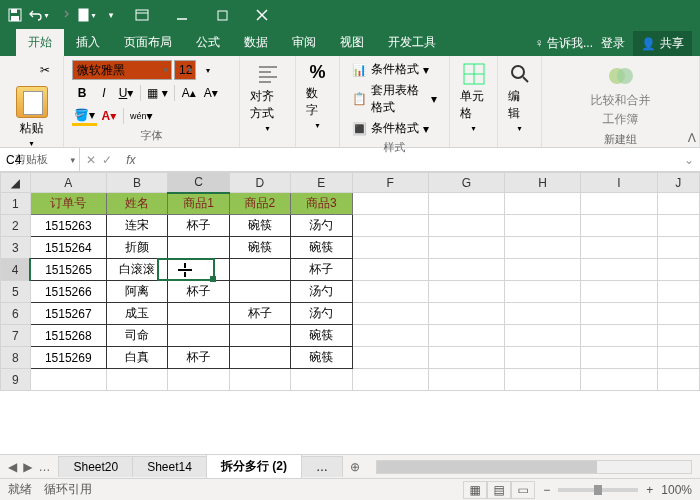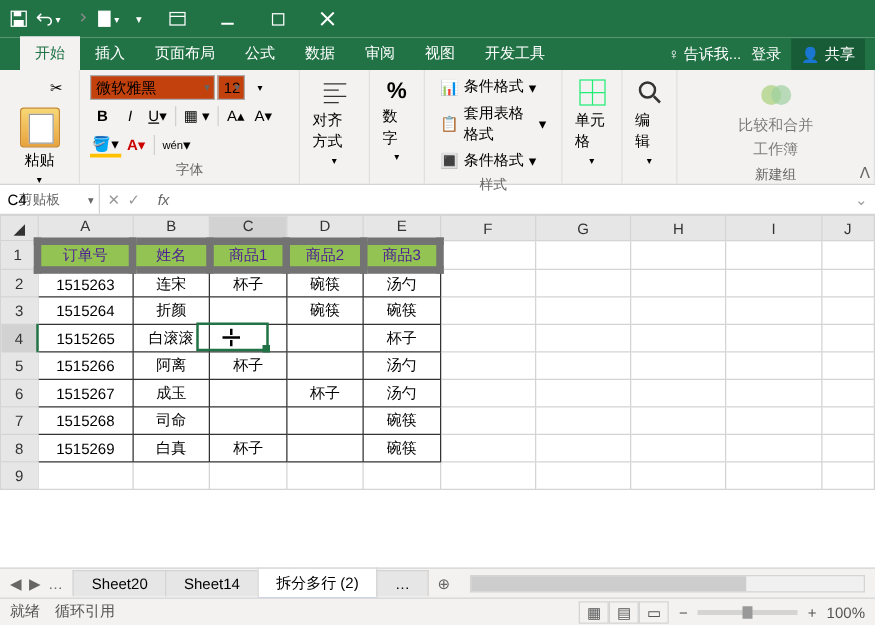--- a/index.html
+++ b/index.html
@@ -39,32 +39,32 @@
 .fx-label{font-style:italic;padding:0 8px;color:#666}
 .formula-input{flex:1;padding:0 6px}
 .sheet-area{flex:1;display:flex;overflow:hidden;position:relative}
 .grid-container{flex:1;overflow:hidden;position:relative}
 table{border-collapse:collapse;table-layout:fixed}
 .colhead th{background:#e6e6e6;border:1px solid #d4d4d4;height:20px;font-weight:normal;color:#333;font-size:12px}
 .colhead th.sel{background:#d2d2d2;border-bottom:2px solid #217346}
 .rowhead{background:#e6e6e6;border:1px solid #d4d4d4;text-align:center;width:28px;color:#333;font-size:12px}
 .rowhead.sel{background:#d2d2d2;border-right:2px solid #217346}
 td.cell{border:1px solid #d4d4d4;height:22px;padding:0 4px;background:#fff;text-align:center}
-td.hdr{background:#92c353;color:#4c1d95;border:6px solid #737373}
+td.hdr{background:#92c353;color:#7f1d1d;border:1px solid #737373}
 td.data{border:1px solid #333;text-align:center}
 .sel-border{position:absolute;border:2px solid #217346;pointer-events:none}
 .fill-handle{position:absolute;width:6px;height:6px;background:#217346;right:-3px;bottom:-3px}
 .cursor-plus{position:absolute;width:14px;height:14px;pointer-events:none}
 .cursor-plus::before{content:"";position:absolute;left:6px;top:0;width:2px;height:14px;background:#000;box-shadow:0 0 0 1px #fff}
 .cursor-plus::after{content:"";position:absolute;top:6px;left:0;width:14px;height:2px;background:#000;box-shadow:0 0 0 1px #fff}
 .cursor-plus .g{position:absolute;left:5px;top:5px;width:4px;height:4px;background:#0a0}
 .sheettabs{height:24px;display:flex;align-items:center;border-top:1px solid #d4d4d4;background:#f3f2f1}
 .nav-btns{display:flex;padding:0 8px;gap:6px;color:#666}
 .sheettab{padding:3px 14px;background:#fff;border:1px solid #d4d4d4;border-bottom:none;cursor:pointer;margin-right:-1px}
-.sheettab.active{background:#fff;border-bottom:2px solid #3b82f6;font-weight:normal}
+.sheettab.active{background:#fff;border-bottom:2px solid #c2410c;font-weight:bold}
 .sheettab.inactive{background:#e6e6e6}
 .add-sheet{padding:0 8px;color:#666;cursor:pointer}
 .hscroll{flex:1;padding:0 8px}
 .hscroll-track{height:14px;background:#f0f0f0;border:1px solid #d4d4d4;position:relative}
 .hscroll-thumb{position:absolute;left:0;width:70%;height:100%;background:#cdcdcd}
 .statusbar{height:22px;background:#f3f2f1;border-top:1px solid #d4d4d4;display:flex;align-items:center;padding:0 8px;color:#555;font-size:11px}
 .stat-right{margin-left:auto;display:flex;align-items:center;gap:8px}
 .view-btns{display:flex}
 .view-btn{width:24px;height:18px;border:1px solid #d4d4d4;display:flex;align-items:center;justify-content:center;cursor:pointer}
 .zoom-slider{width:80px;height:4px;background:#d4d4d4;position:relative}

